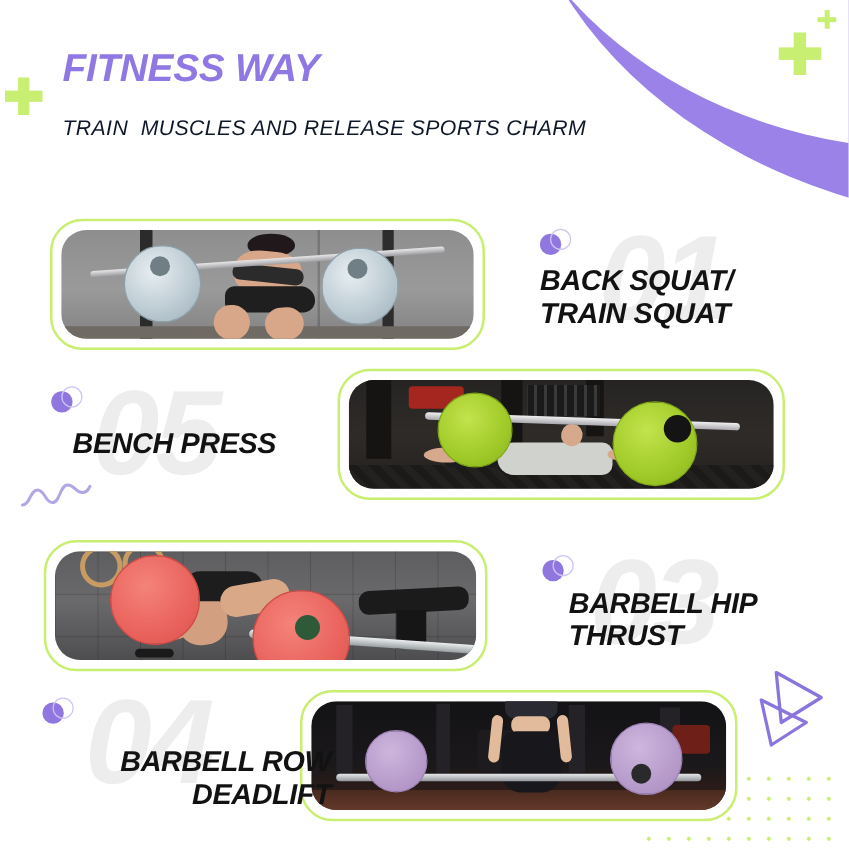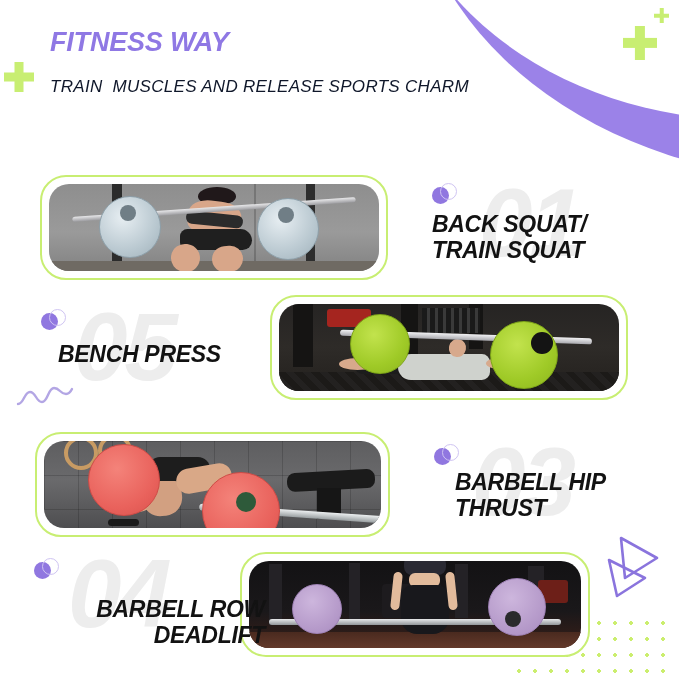--- a/index.html
+++ b/index.html
@@ -76,22 +76,22 @@
   .title-main {
     font-size: 35px;
     font-weight: 900;
     font-style: italic;
     letter-spacing: -0.5px;
     color: #121212;
     line-height: 1.05;
     white-space: nowrap;
   }
   .title-sub {
-    margin-top: 4px;
-    font-size: 27px;
+    margin-top: 15px;
+    font-size: 31px;
     font-weight: 900;
     font-style: italic;
     letter-spacing: -0.2px;
     color: #8f78e4;
     line-height: 1.05;
   }
   .tagline {
     margin-top: 21px;
     font-size: 17px;
     font-style: italic;

